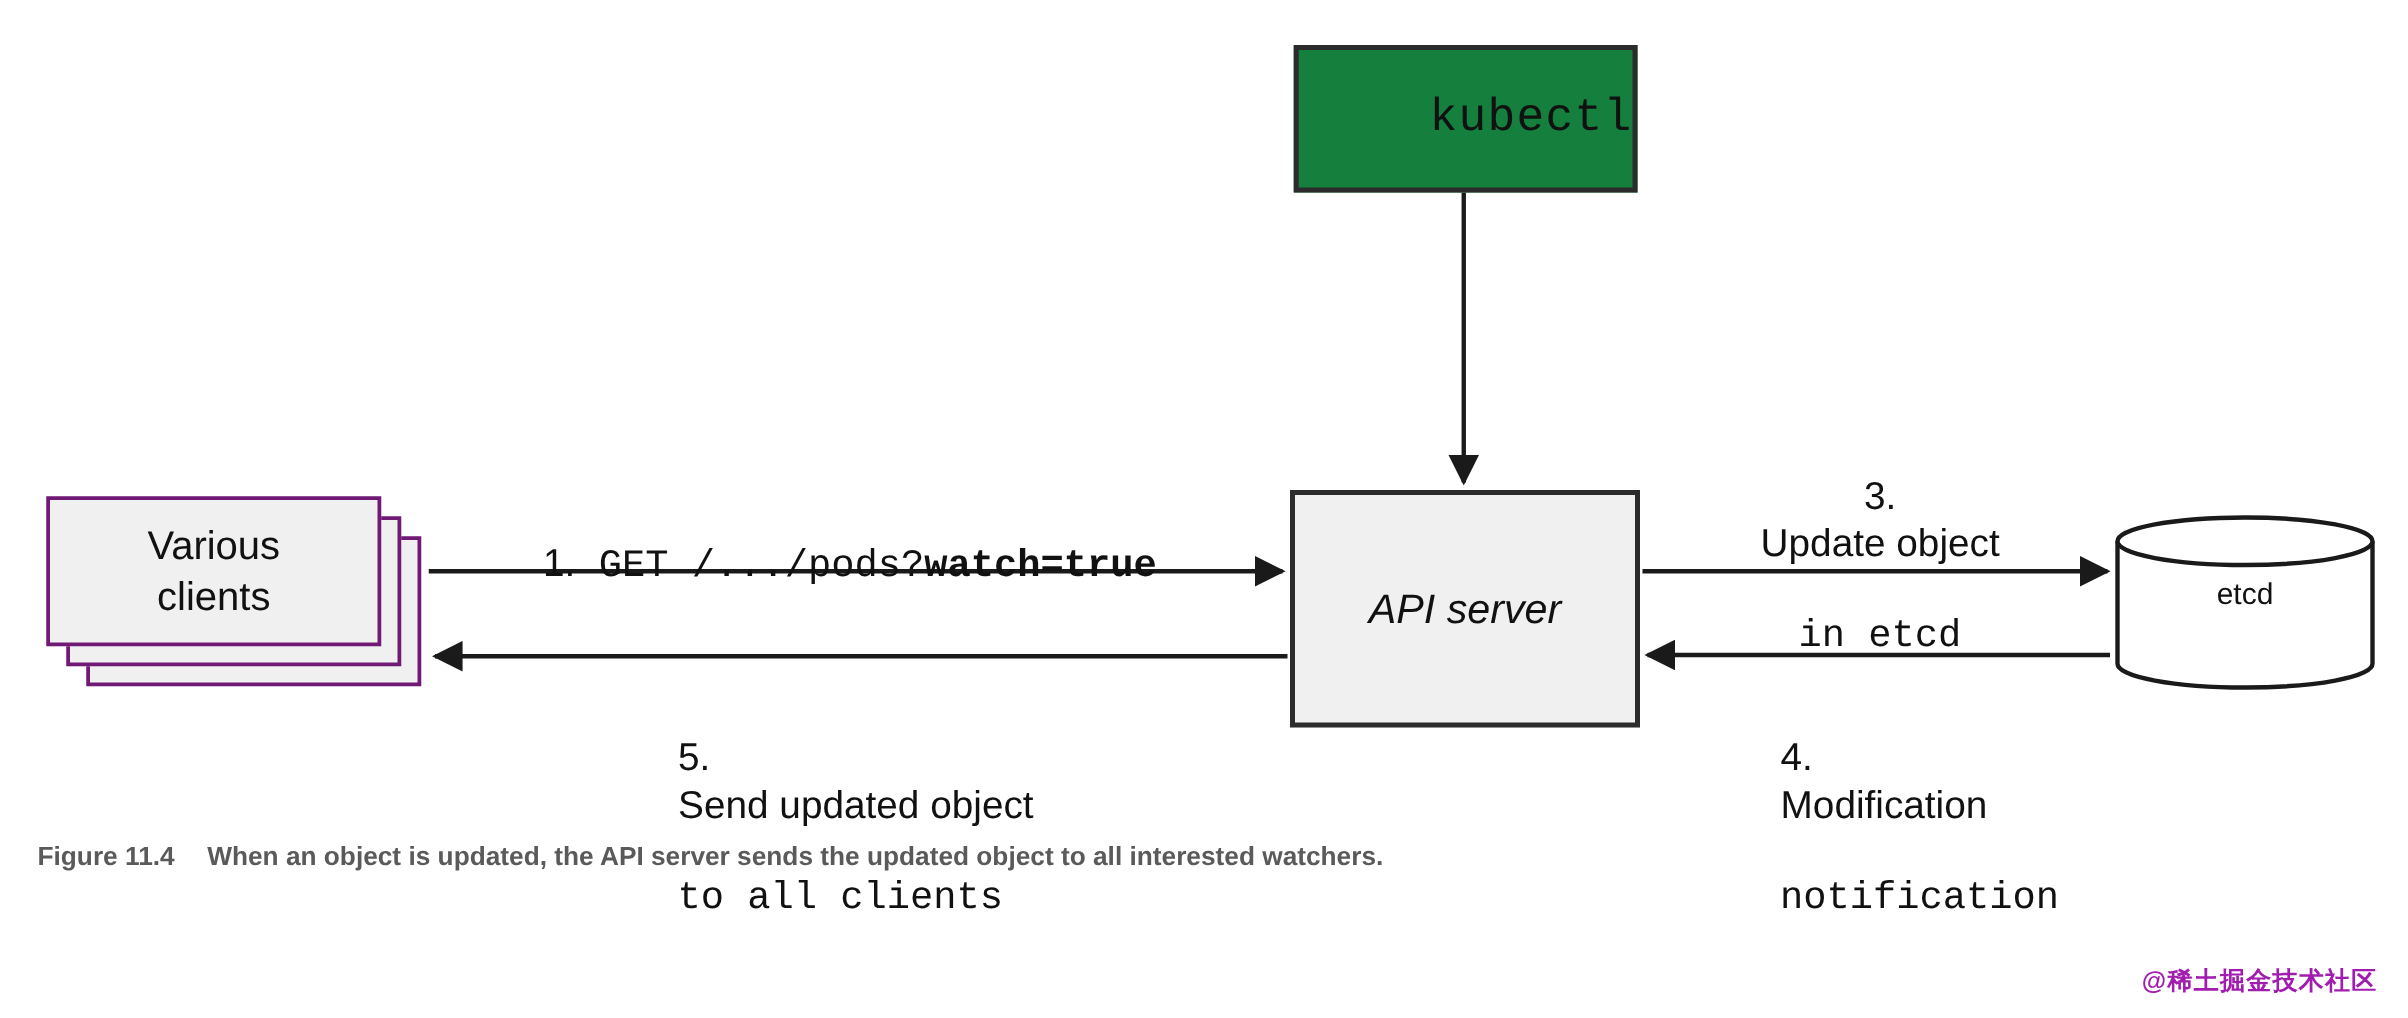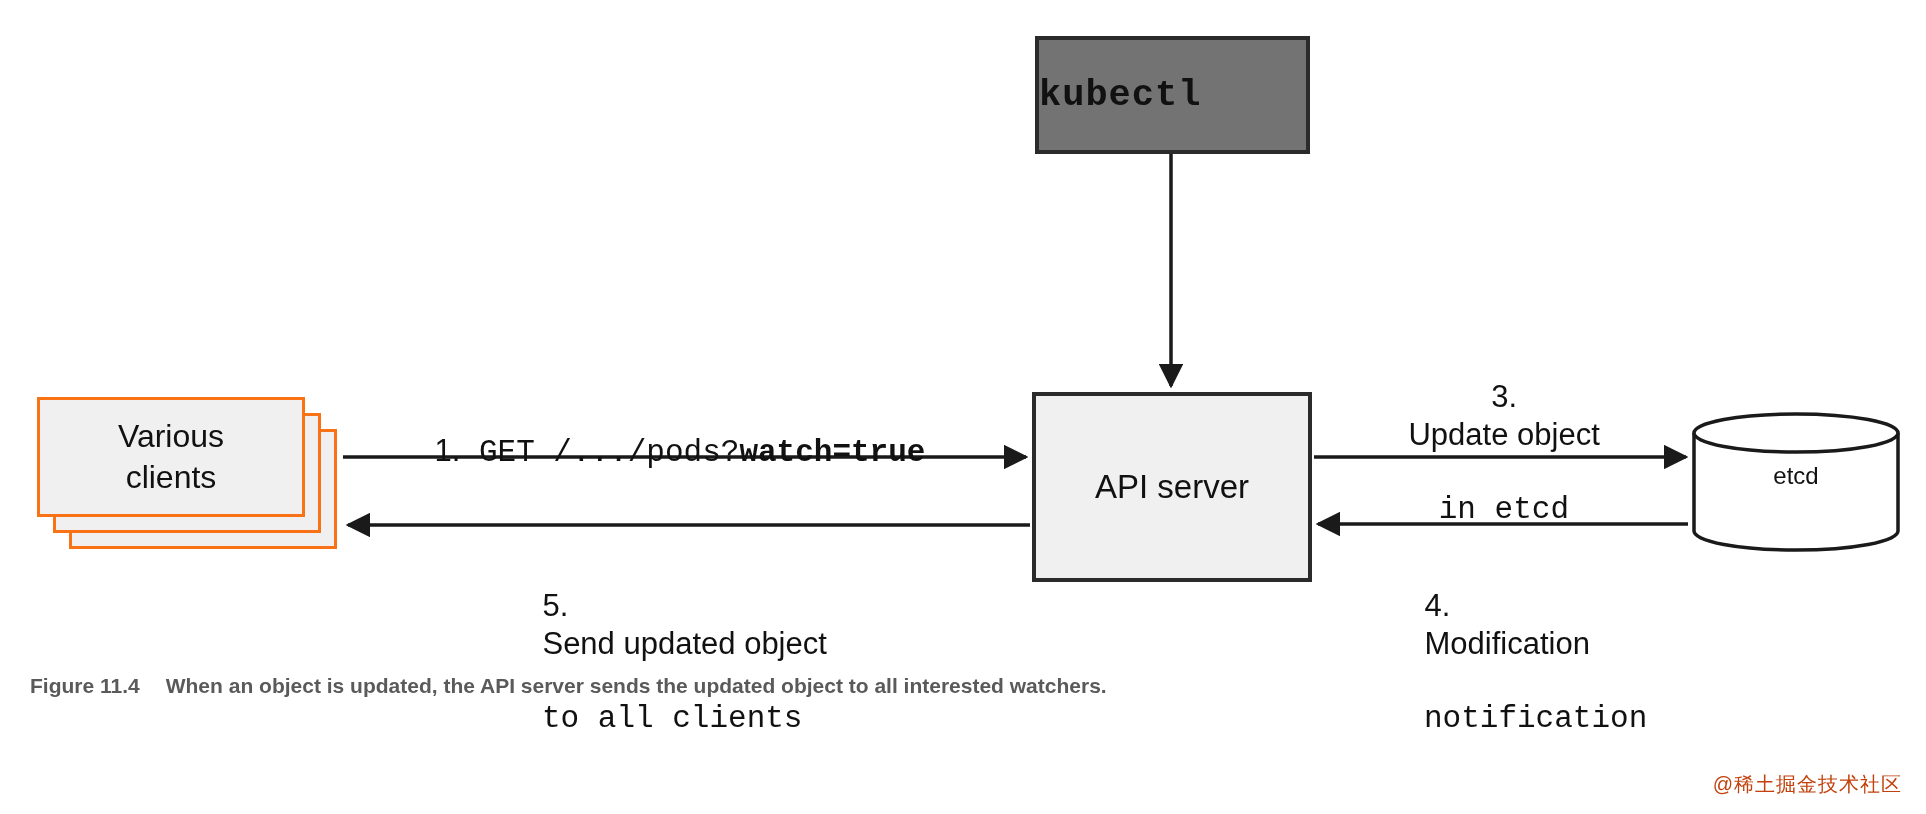--- a/index.html
+++ b/index.html
@@ -21,27 +21,26 @@
 
   
   .abs { position: absolute; }
 
   
   #kubectl-node {
     left: 1035px;
     top: 36px;
     width: 275px;
     height: 118px;
-    background: #737373;
+    background: #15803d;
     border: 4px solid #2b2b2b;
     box-sizing: border-box;
     display: flex;
     align-items: center;
-    justify-content: flex-start;
-    font-weight: bold;
+    justify-content: flex-end;
   }
   #kubectl-node .node-label {
     font-family: "Liberation Mono", monospace;
     font-size: 37px;
     letter-spacing: 1px;
     color: #111111;
   }
 
   
   #api-server-node {
@@ -52,35 +51,36 @@
     background: #f0f0f0;
     border: 4px solid #2b2b2b;
     box-sizing: border-box;
     display: flex;
     align-items: center;
     justify-content: center;
   }
   #api-server-node .node-label {
     font-size: 33px;
     color: #111111;
+    font-style: italic;
   }
 
   
   #clients-stack {
     left: 37px;
     top: 397px;
     width: 300px;
     height: 165px;
   }
   .client-card {
     position: absolute;
     width: 268px;
     height: 120px;
     background: #f0f0f0;
-    border: 3px solid #f97316;
+    border: 3px solid #701a75;
     box-sizing: border-box;
   }
   .client-card.back2 { left: 32px; top: 32px; }
   .client-card.back1 { left: 16px; top: 16px; }
   .client-card.front {
     left: 0; top: 0;
     display: flex;
     align-items: center;
     justify-content: center;
     text-align: center;
@@ -152,22 +152,23 @@
     color: #5a5a5a;
     line-height: 1.38;
   }
   #caption .caption-gap { display: inline-block; width: 26px; }
 
   
   #watermark {
     right: 24px;
     bottom: 16px;
     font-size: 20px;
-    color: #c2410c;
+    color: #a21caf;
     letter-spacing: 1px;
+    font-weight: bold;
   }
 </style>
 </head>
 <body>
 
 <div id="page">
 
   <svg class="abs" id="arrows-layer" viewBox="0 0 1926 814" width="1926" height="814">
     <defs>
       <marker id="arrowend" viewBox="0 0 10 10" refX="9" refY="5" markerWidth="7" markerHeight="7" orient="auto-start-reverse">

